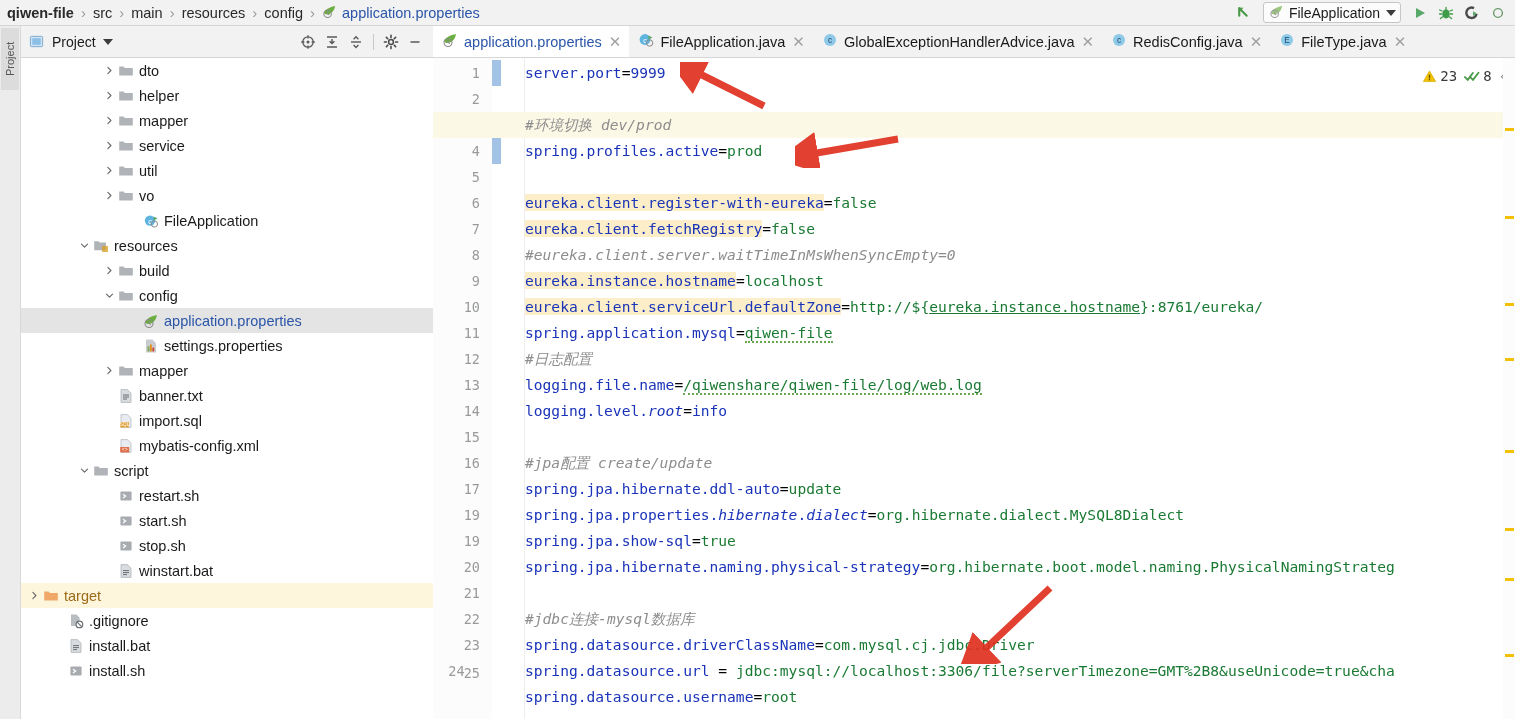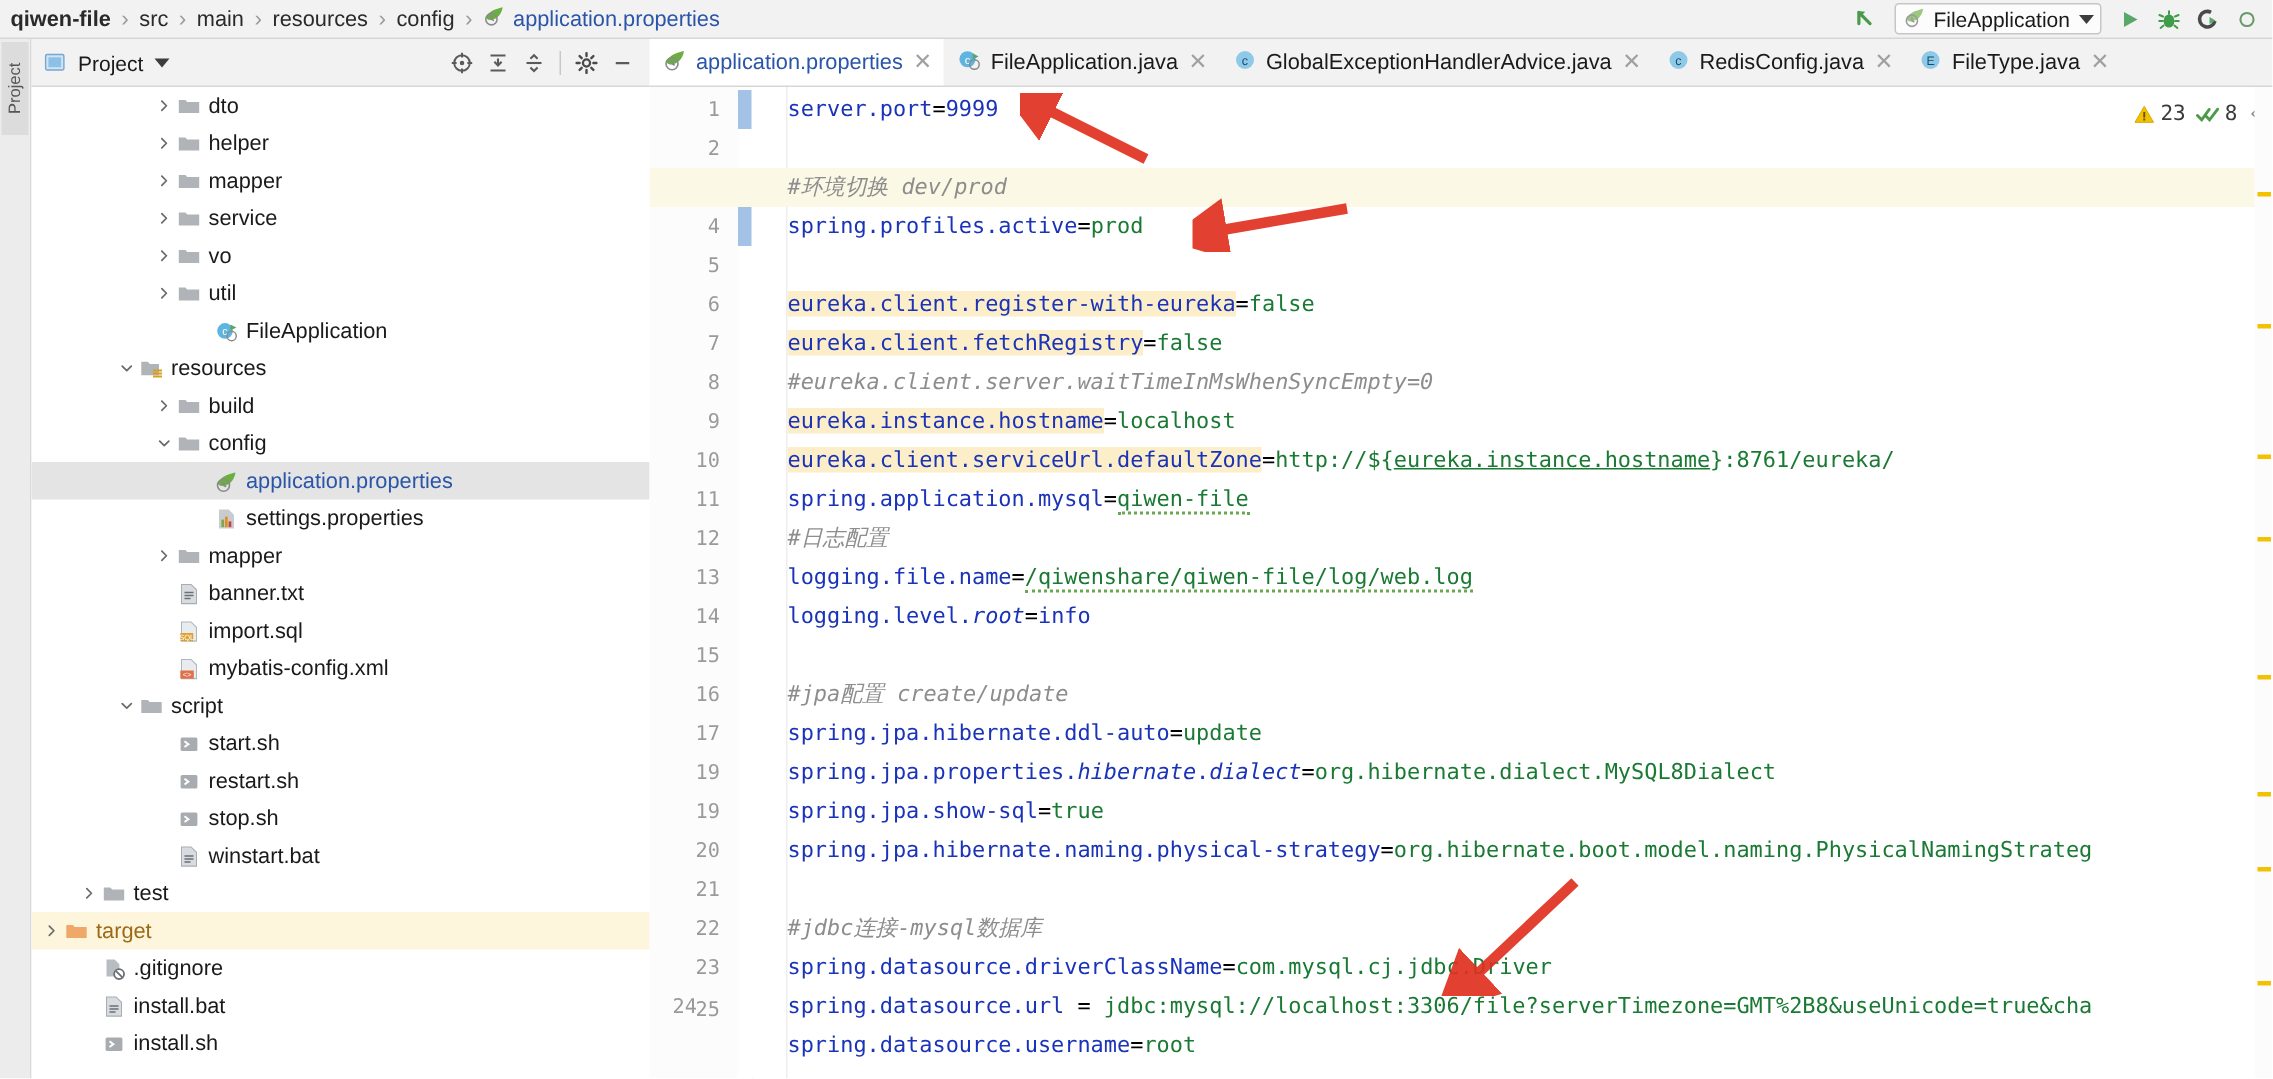--- a/index.html
+++ b/index.html
@@ -368,34 +368,34 @@
         <span class="arrow" style="margin-left: 81px;">
           <svg width="9" height="9" viewBox="0 0 10 10">
             <path d="M3.2 1.6 L6.6 5 L3.2 8.4" stroke="#6b6b6b" stroke-width="1.3" fill="none" stroke-linecap="round" stroke-linejoin="round"></path>
           </svg>
         </span>
         <span class="ficon">
           <svg width="16" height="16" viewBox="0 0 16 16">
             <path d="M1.2 3.6h4.4l1.2 1.4h8v7.4H1.2z" fill="#b0b4b8"></path>
           </svg>
         </span>
+        <span class="tlabel">util</span>
+      </div>
+      <div class="trow">
+        <span class="arrow" style="margin-left: 81px;">
+          <svg width="9" height="9" viewBox="0 0 10 10">
+            <path d="M3.2 1.6 L6.6 5 L3.2 8.4" stroke="#6b6b6b" stroke-width="1.3" fill="none" stroke-linecap="round" stroke-linejoin="round"></path>
+          </svg>
+        </span>
+        <span class="ficon">
+          <svg width="16" height="16" viewBox="0 0 16 16">
+            <path d="M1.2 3.6h4.4l1.2 1.4h8v7.4H1.2z" fill="#b0b4b8"></path>
+          </svg>
+        </span>
         <span class="tlabel">vo</span>
-      </div>
-      <div class="trow">
-        <span class="arrow" style="margin-left: 81px;">
-          <svg width="9" height="9" viewBox="0 0 10 10">
-            <path d="M3.2 1.6 L6.6 5 L3.2 8.4" stroke="#6b6b6b" stroke-width="1.3" fill="none" stroke-linecap="round" stroke-linejoin="round"></path>
-          </svg>
-        </span>
-        <span class="ficon">
-          <svg width="16" height="16" viewBox="0 0 16 16">
-            <path d="M1.2 3.6h4.4l1.2 1.4h8v7.4H1.2z" fill="#b0b4b8"></path>
-          </svg>
-        </span>
-        <span class="tlabel">util</span>
       </div>
       <div class="trow">
         <span class="arrow" style="margin-left: 106px;"></span>
         <span class="ficon">
           <svg width="16" height="16" viewBox="0 0 16 16">
             <circle cx="7" cy="7.6" r="5.2" fill="#5fb4e0"></circle>
             <text x="7" y="10.6" font-size="7.4" font-family="Liberation Sans" fill="#fff" text-anchor="middle">c</text>
             <path d="M10.6 3.4 L14.6 5.4 L10.6 7.4 Z" fill="#59a869"></path>
             <circle cx="11.4" cy="11" r="3.1" fill="none" stroke="#8a8a8a" stroke-width="1"></circle>
           </svg>
@@ -524,64 +524,51 @@
         <span class="tlabel">script</span>
       </div>
       <div class="trow">
         <span class="arrow" style="margin-left: 81px;"></span>
         <span class="ficon">
           <svg width="16" height="16" viewBox="0 0 16 16">
             <rect x="2.4" y="3.6" width="11.2" height="9" rx="1" fill="#a8acb0"></rect>
             <path d="M5 6.2 L7.6 8.1 L5 10" stroke="#fff" stroke-width="1.3" fill="none"></path>
           </svg>
         </span>
-        <span class="tlabel">start.sh</span>
+        <span class="tlabel">restart.sh</span>
       </div>
       <div class="trow">
         <span class="arrow" style="margin-left: 81px;"></span>
         <span class="ficon">
           <svg width="16" height="16" viewBox="0 0 16 16">
             <rect x="2.4" y="3.6" width="11.2" height="9" rx="1" fill="#a8acb0"></rect>
             <path d="M5 6.2 L7.6 8.1 L5 10" stroke="#fff" stroke-width="1.3" fill="none"></path>
           </svg>
         </span>
-        <span class="tlabel">restart.sh</span>
+        <span class="tlabel">start.sh</span>
       </div>
       <div class="trow">
         <span class="arrow" style="margin-left: 81px;"></span>
         <span class="ficon">
           <svg width="16" height="16" viewBox="0 0 16 16">
             <rect x="2.4" y="3.6" width="11.2" height="9" rx="1" fill="#a8acb0"></rect>
             <path d="M5 6.2 L7.6 8.1 L5 10" stroke="#fff" stroke-width="1.3" fill="none"></path>
           </svg>
         </span>
         <span class="tlabel">stop.sh</span>
       </div>
       <div class="trow">
         <span class="arrow" style="margin-left: 81px;"></span>
         <span class="ficon">
           <svg width="16" height="16" viewBox="0 0 16 16">
             <path d="M3 1.6h6.4L13 5.2V14.4H3z" fill="#d8dce0" stroke="#a8adb2" stroke-width=".7"></path>
             <path d="M5 7.6h6M5 9.6h6M5 11.6h4" stroke="#6a6f74" stroke-width="1"></path>
           </svg>
         </span>
         <span class="tlabel">winstart.bat</span>
-      </div>
-      <div class="trow">
-        <span class="arrow" style="margin-left: 31px;">
-          <svg width="9" height="9" viewBox="0 0 10 10">
-            <path d="M3.2 1.6 L6.6 5 L3.2 8.4" stroke="#6b6b6b" stroke-width="1.3" fill="none" stroke-linecap="round" stroke-linejoin="round"></path>
-          </svg>
-        </span>
-        <span class="ficon">
-          <svg width="16" height="16" viewBox="0 0 16 16">
-            <path d="M1.2 3.6h4.4l1.2 1.4h8v7.4H1.2z" fill="#b0b4b8"></path>
-          </svg>
-        </span>
-        <span class="tlabel">test</span>
       </div>
       <div class="trow hl">
         <span class="arrow" style="margin-left: 6px;">
           <svg width="9" height="9" viewBox="0 0 10 10">
             <path d="M3.2 1.6 L6.6 5 L3.2 8.4" stroke="#6b6b6b" stroke-width="1.3" fill="none" stroke-linecap="round" stroke-linejoin="round"></path>
           </svg>
         </span>
         <span class="ficon">
           <svg width="16" height="16" viewBox="0 0 16 16">
             <path d="M1.2 3.6h4.4l1.2 1.4h8v7.4H1.2z" fill="#f0a868"></path>

